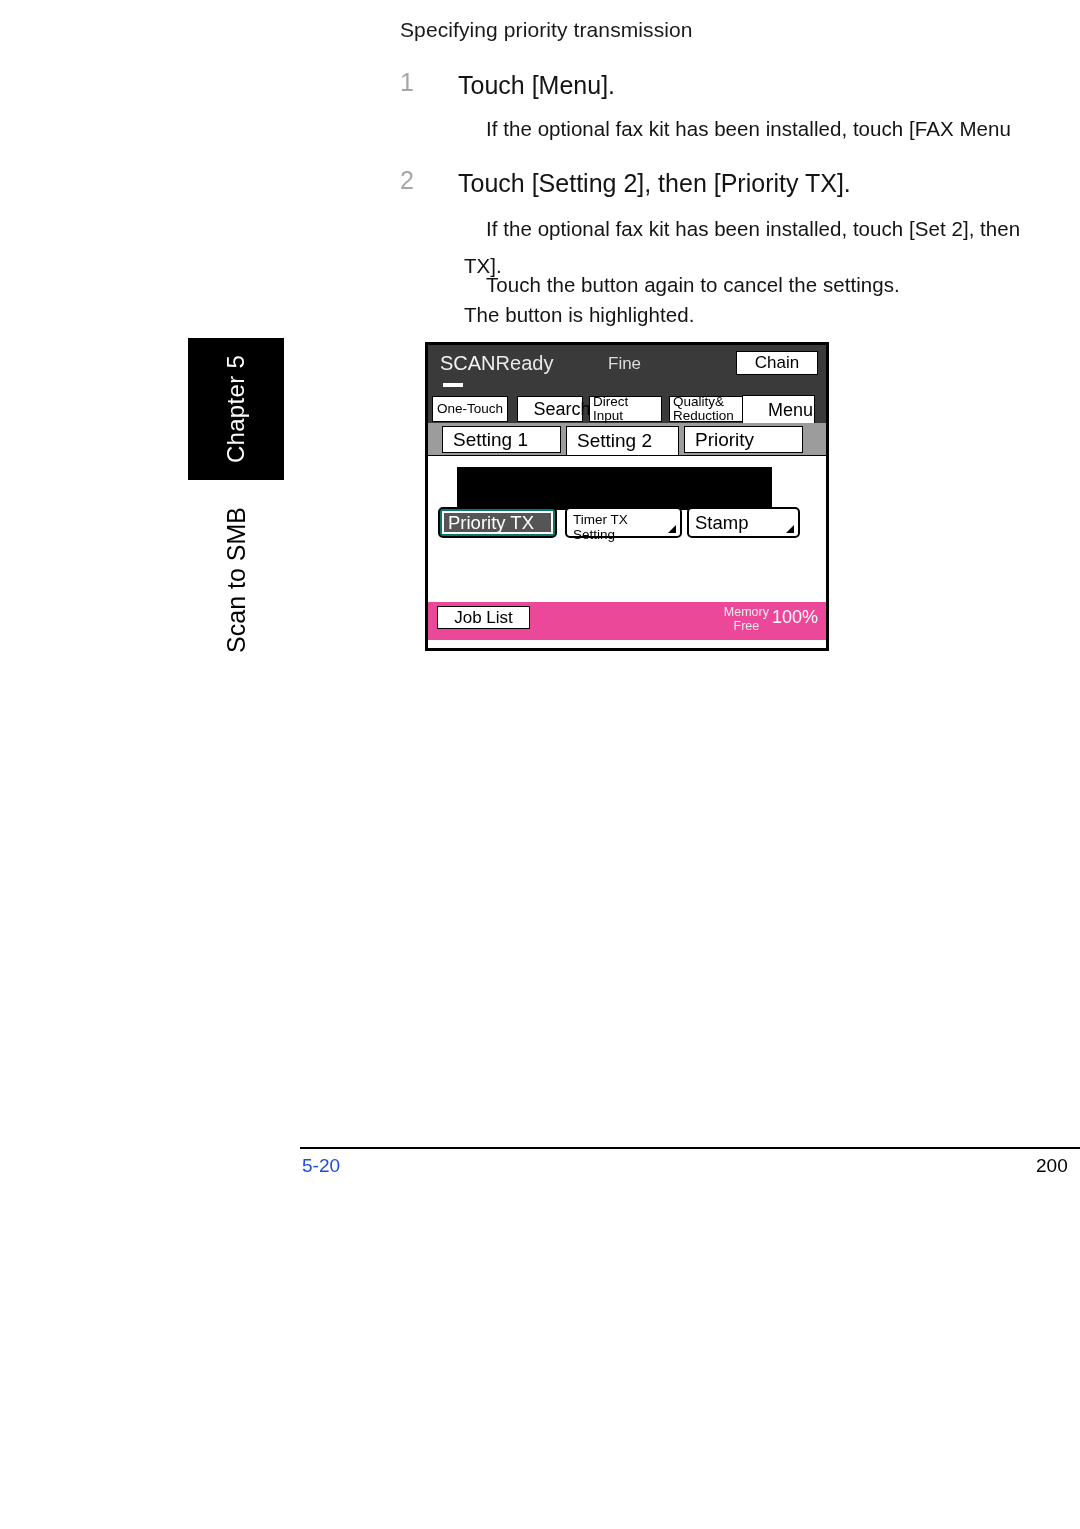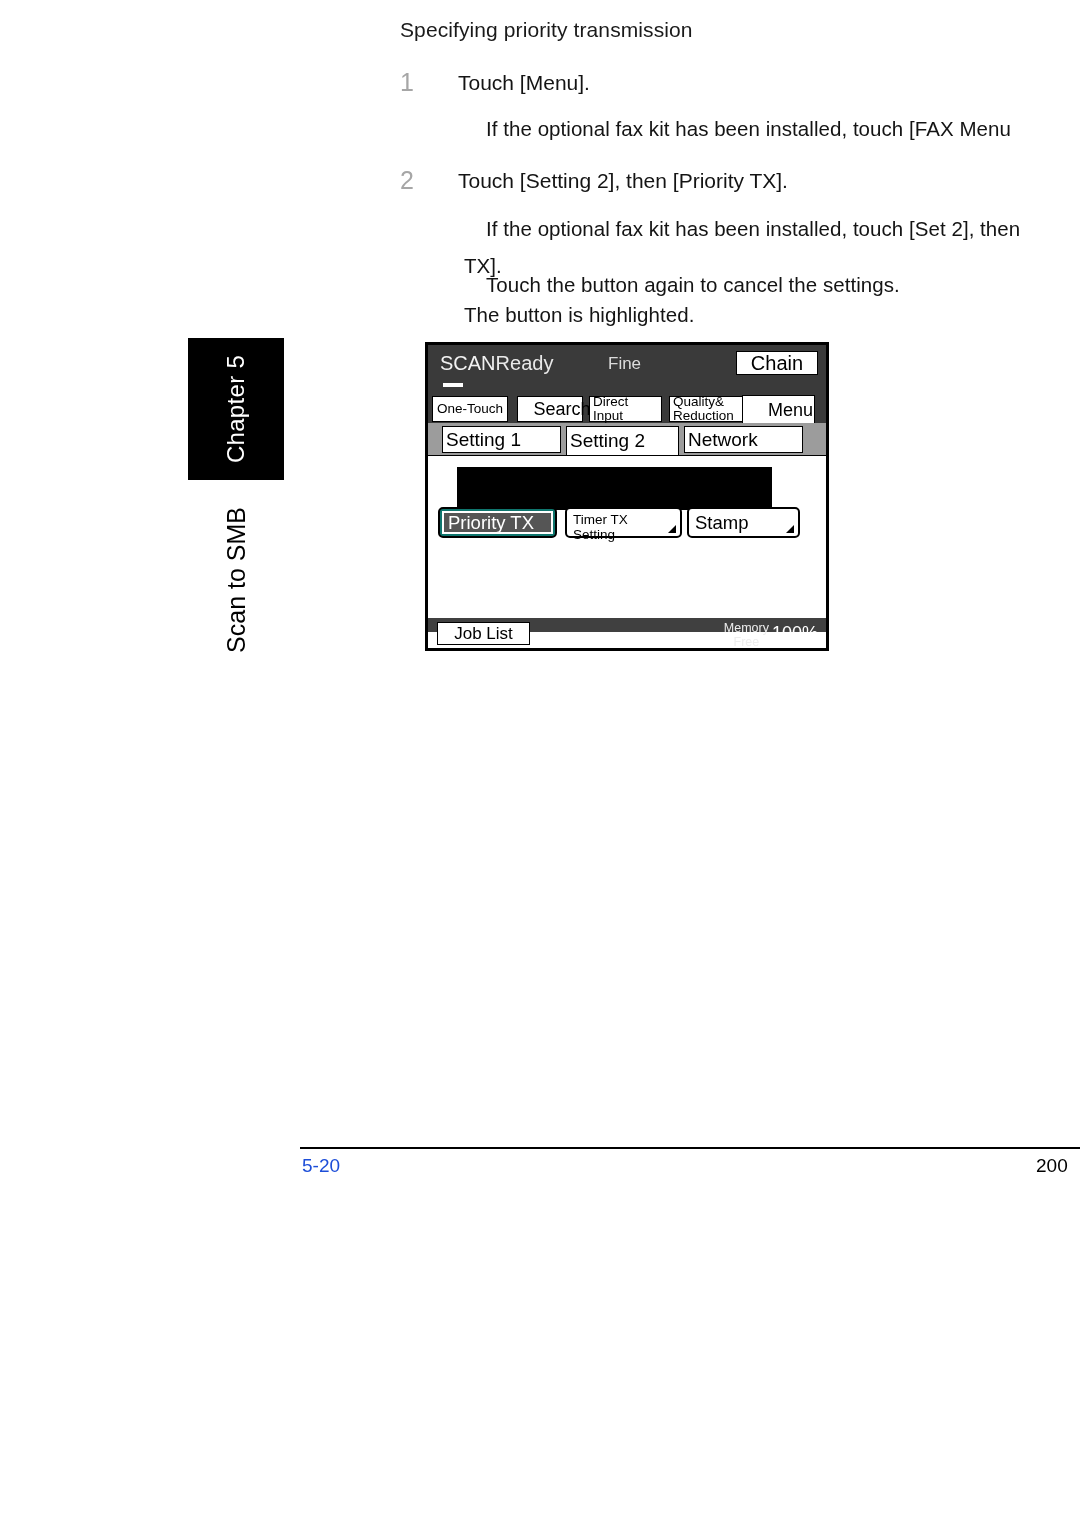--- a/index.html
+++ b/index.html
@@ -43,21 +43,21 @@
     left: 0;
     top: 0;
     font-size: 25px;
     color: #a6a6a6;
     width: 44px;
   }
   .step-text {
     position: absolute;
     left: 58px;
     top: 3px;
-    font-size: 21px;
+    font-size: 25px;
     color: #141414;
   }
 
   .note {
     position: absolute;
     left: 486px;
     font-size: 20.5px;
     color: #141414;
     white-space: nowrap;
     letter-spacing: 0.05px;
@@ -150,21 +150,21 @@
     background: #ffffff;
   }
   .chain-btn {
     position: absolute;
     right: 8px;
     top: 6px;
     width: 82px;
     height: 24px;
     background: #ffffff;
     color: #000000;
-    font-size: 20px;
+    font-size: 17px;
     display: flex;
     align-items: center;
     justify-content: center;
     border: 1px solid #000000;
     box-sizing: border-box;
   }
 
   
   .fn-row {
     position: absolute;
@@ -221,21 +221,21 @@
     position: absolute;
     top: 3px;
     height: 29px;
     background: #ffffff;
     border: 1px solid #000000;
     border-bottom: none;
     box-sizing: border-box;
     font-size: 19px;
     display: flex;
     align-items: center;
-    padding-left: 3px;
+    padding-left: 10px;
     color: #000000;
   }
   .tab-1 { left: 14px;  width: 119px; height: 27px; border-bottom: 1px solid #000; }
   .tab-2 { left: 138px; width: 113px; }
   .tab-3 { left: 256px; width: 119px; height: 27px; border-bottom: 1px solid #000; }
 
   
   .lcd-content {
     position: absolute;
     left: 0;
@@ -312,23 +312,23 @@
     white-space: nowrap;
   }
   .opt-timer { left: 137px; width: 117px; }
   .opt-stamp { left: 259px; width: 113px; }
 
   
   .lcd-footer {
     position: absolute;
     left: 0;
     right: 0;
-    bottom: 16px;
-    height: 14px;
-    background: #404040;
+    bottom: 8px;
+    height: 38px;
+    background: #ec4899;
   }
   .joblist-btn {
     position: absolute;
     left: 9px;
     top: 4px;
     width: 93px;
     height: 23px;
     background: #ffffff;
     border: 1px solid #000000;
     box-sizing: border-box;
@@ -439,21 +439,21 @@
     </div>
 
     <div class="tab-band">
       <div class="tab tab-1">
         <span>Setting 1</span>
       </div>
       <div class="tab tab-2">
         <span>Setting 2</span>
       </div>
       <div class="tab tab-3">
-        <span>Network</span>
+        <span>Priority</span>
       </div>
     </div>
 
     <div class="lcd-content">
       <div class="redact-bar"></div>
 
       <div class="opt-btn opt-priority">
         <div class="inner">
           <span>Priority TX</span>
         </div>

